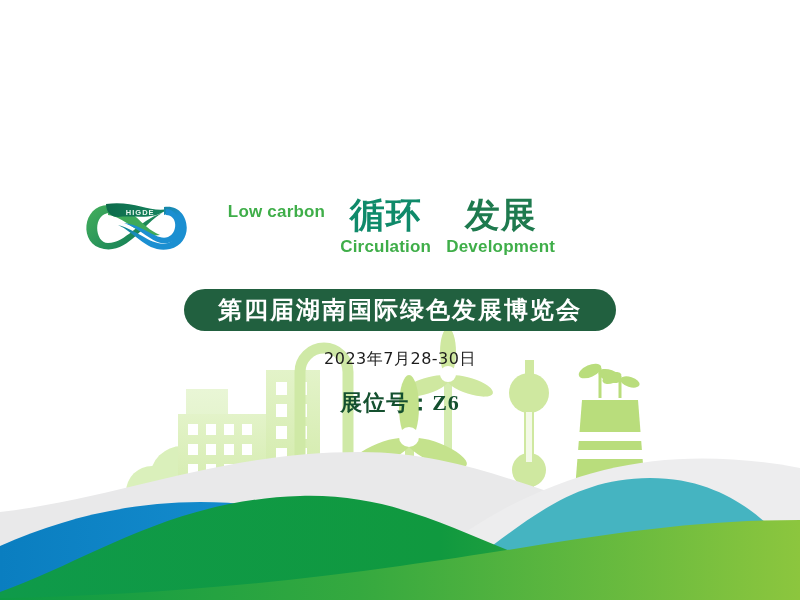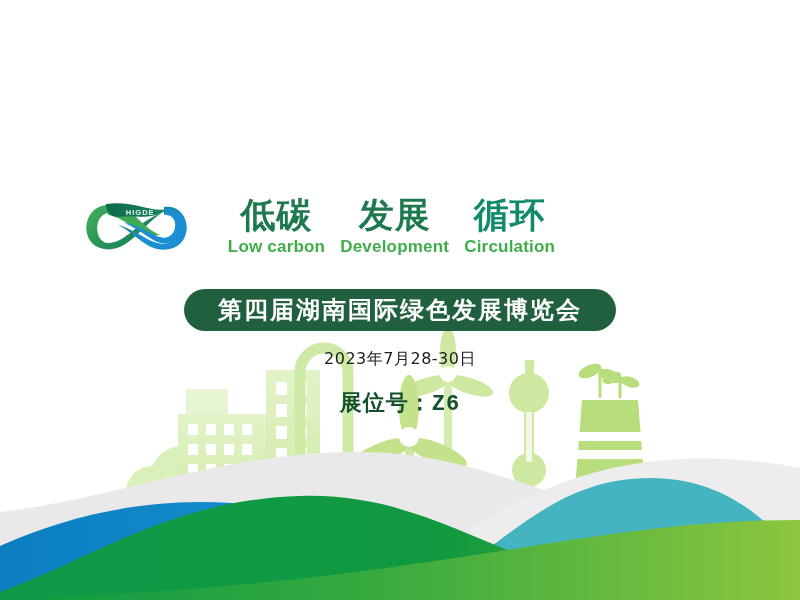--- a/index.html
+++ b/index.html
@@ -140,21 +140,21 @@
     width: 800px;
     display: flex;
     align-items: center;
     justify-content: center;
   }
   .booth-line span {
     font-size: 22px;
     font-weight: 700;
     color: #14502f;
     letter-spacing: 1px;
-    font-family: Liberation Mono, monospace;
+    font-family: Liberation Serif, serif;
     white-space: nowrap;
   }
 </style>
 </head>
 <body>
 
 <div id="poster">
 
   <svg class="art-layer" viewBox="0 0 800 600" width="800" height="600" xmlns="http://www.w3.org/2000/svg">
     <defs>
@@ -314,31 +314,30 @@
         <path d="M28 9 C 56 5 72 18 90 14 C 74 26 58 20 40 22 C 32 22 28 16 28 9 Z" fill="url(#ribDark)"></path>
 
         <path d="M86 12 C 112 8 118 48 92 54 C 70 59 58 38 40 30 C 62 36 74 52 90 48 C 104 44 104 16 86 20 Z" fill="url(#ribBlue)"></path>
         <path d="M88 14 C 104 14 108 44 90 48 C 76 51 64 34 46 28 C 66 30 78 46 90 42 C 100 38 100 20 88 20 Z" fill="#1b8fd1"></path>
       </svg>
       <div class="logo-wordmark-text">HIGDE</div>
     </div>
 
     <div class="slogan">
       <div class="slogan-item">
-        <div class="slogan-cn" style="color:#1e7a4e;">低碳</div>
         <div class="slogan-en">Low carbon</div>
+      </div>
+      <div class="slogan-item">
+        <div class="slogan-cn" style="color:#0f8a6a;">循环</div>
+        <div class="slogan-en">Circulation</div>
       </div>
       <div class="slogan-item">
         <div class="slogan-cn" style="color:#1e7a4e;">发展</div>
         <div class="slogan-en">Development</div>
       </div>
-      <div class="slogan-item">
-        <div class="slogan-cn" style="color:#0f8a6a;">循环</div>
-        <div class="slogan-en">Circulation</div>
-      </div>
     </div>
   </div>
 
   <div class="title-pill">
     <span>第四届湖南国际绿色发展博览会</span>
   </div>
 
   <div class="meta-line">
     <span>2023年7月28-30日</span>
   </div>

